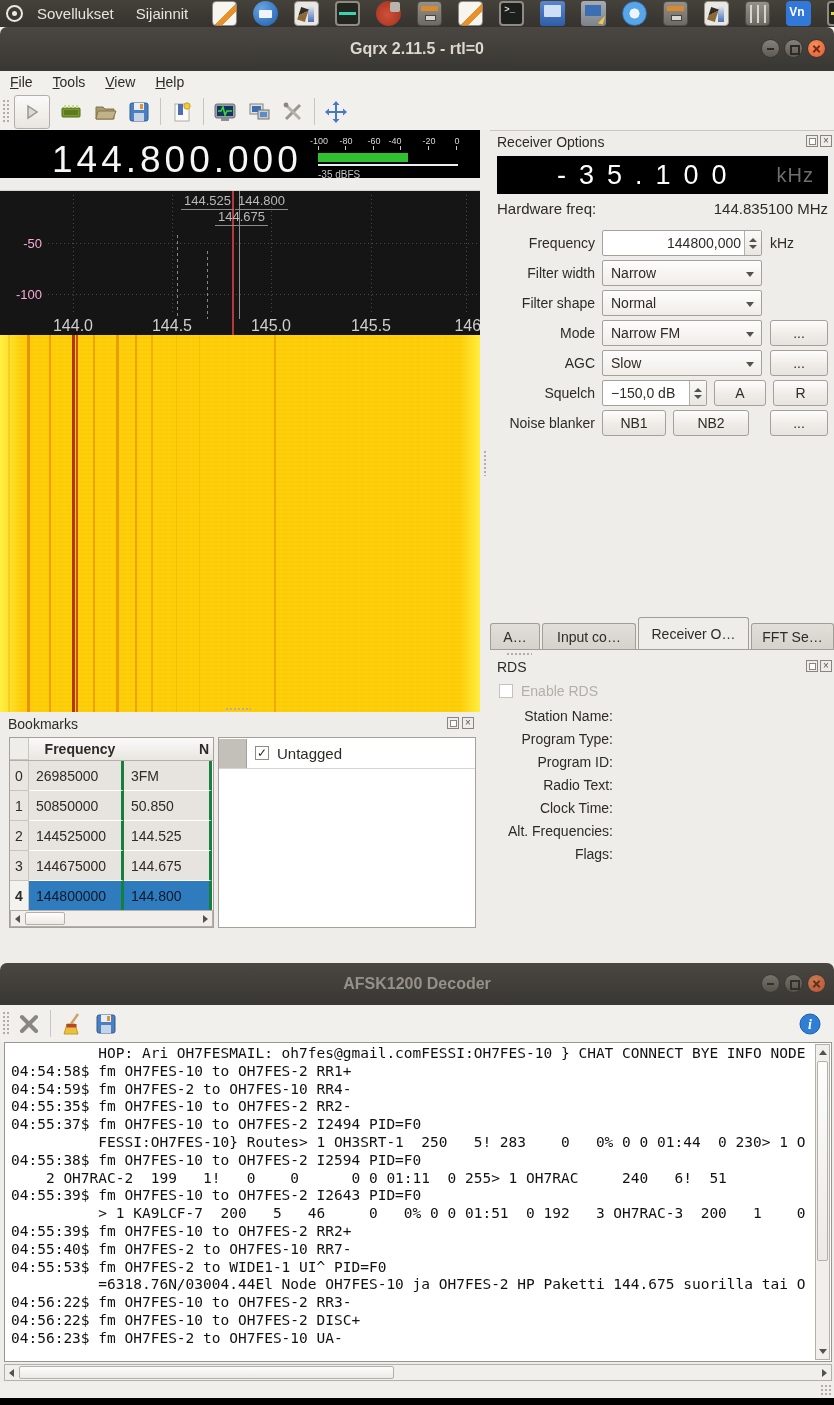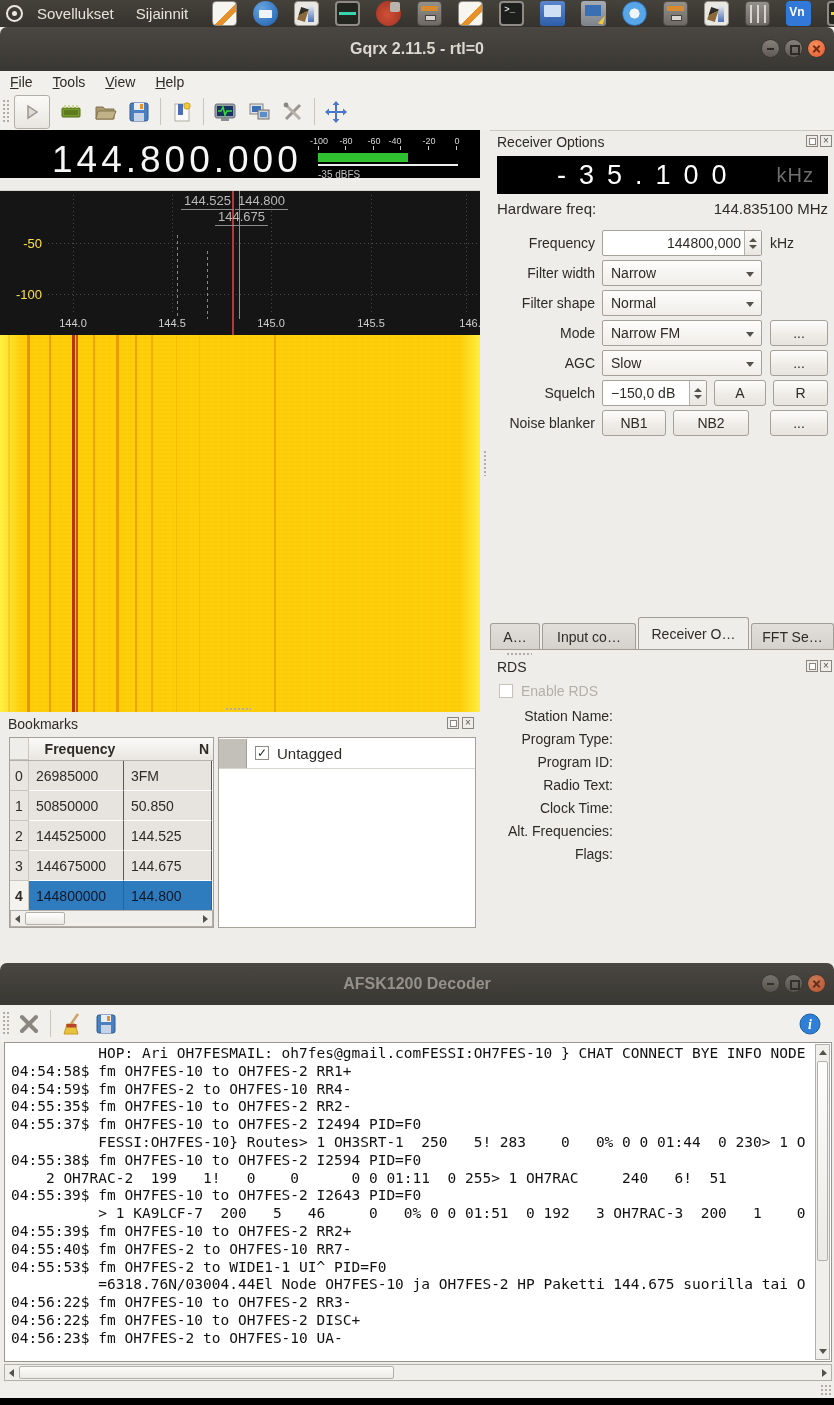--- a/index.html
+++ b/index.html
@@ -72,22 +72,22 @@
   .mtick{position:absolute;top:0;width:26px;text-align:center;}
   .mmark{position:absolute;top:10px;width:1px;height:4px;background:#cdcdcd;}
   .mbar{position:absolute;left:8px;top:17px;height:9px;background:#2fc12f;}
   .mline{position:absolute;left:8px;top:28px;width:140px;height:2px;background:#eee;}
   .mlabel{position:absolute;left:8px;top:33px;font-size:10px;color:#c4c4c4;}
   .spectrum{background:#151515;border-top:1px solid #d8d5d0;box-sizing:border-box;overflow:hidden;}
   .vgrid{position:absolute;top:4px;height:120px;width:1px;
          background:repeating-linear-gradient(#4a4a4a 0 1px,transparent 1px 4px);}
   .hgrid{position:absolute;left:48px;right:2px;height:1px;
          background:repeating-linear-gradient(90deg,#4a4a4a 0 1px,transparent 1px 4px);}
-  .ylab{position:absolute;width:34px;text-align:right;color:#fde047;font-size:13px;}
-  .xlab{position:absolute;top:126px;width:44px;text-align:center;color:#cfcfcf;font-size:11px;}
+  .ylab{position:absolute;width:34px;text-align:right;color:#f9a8d4;font-size:13px;}
+  .xlab{position:absolute;top:126px;width:44px;text-align:center;color:#cfcfcf;font-size:16px;}
   .bdash{position:absolute;width:1px;background:repeating-linear-gradient(#888 0 3px,transparent 3px 6px);}
   .tagbox{position:absolute;color:#b9b9b9;font-size:13px;padding:0 3px 1px 3px;border-bottom:1px solid #8a8a8a;}
   .redline{position:absolute;top:0;bottom:0;width:2px;background:#b5383a;}
   .ctrline{position:absolute;top:0;width:1px;height:128px;background:#909090;}
   .waterfall{background:
       linear-gradient(90deg,rgba(255,242,70,.95) 0,rgba(255,242,70,0) 22px),
       linear-gradient(270deg,rgba(255,242,70,.9) 0,rgba(255,242,70,0) 20px),
       linear-gradient(90deg,
         transparent 8px,rgba(235,145,0,.8) 8px 10px,transparent 10px 27px,
         rgba(230,135,0,.85) 27px 30px,transparent 30px 49px,
@@ -131,21 +131,21 @@
   .rds-lab{position:absolute;left:0;width:123px;text-align:right;font-size:14px;}
   .cb{width:14px;height:14px;box-sizing:border-box;border:1px solid #908c85;background:#fff;flex:none;}
   .cb.checked::before{content:"✓";display:block;font-size:12px;line-height:12px;text-align:center;color:#2e2b27;}
   .cb.disabled{border-color:#c6c2bb;}
   .dots-h{position:absolute;width:26px;height:4px;
           background:radial-gradient(circle,#b2aea7 1px,transparent 1.2px);background-size:4px 4px;}
   
   .bmtable{position:absolute;border:1px solid #a5a19a;background:#fff;box-sizing:border-box;}
   .bmhead{display:flex;height:22px;background:linear-gradient(#fbfaf9,#e9e6e1);border-bottom:1px solid #b3afa9;font-weight:bold;font-size:14px;}
   .bmrow{display:flex;height:30px;font-size:14px;}
-  .cell{box-sizing:border-box;border-right:1px solid #15803d;border-bottom:1px solid #fff;display:flex;align-items:center;padding-left:7px;background:#e7e4e0;}
+  .cell{box-sizing:border-box;border-right:3px solid #15803d;border-bottom:1px solid #fff;display:flex;align-items:center;padding-left:7px;background:#e7e4e0;}
   .numc{width:19px;justify-content:center;padding-left:0;background:#e9e6e2;border-right:1px solid #c8c4be;border-bottom:1px solid #c8c4be;}
   .freqc{width:95px;} .namec{width:88px;}
   .bmrow.sel .freqc,.bmrow.sel .namec{background:#2e7cbd;color:#0f172a;}
   .bmrow.sel .numc{font-weight:bold;background:#f4f2ef;}
   .sb-track{background:#f1efec;border:1px solid #b3afa9;box-sizing:border-box;position:absolute;}
   .sb-thumb{background:linear-gradient(#fdfdfc,#eceae6);border:1px solid #b3afa9;box-sizing:border-box;position:absolute;border-radius:2px;}
   .arr{position:absolute;width:0;height:0;}
   .arr.l{border-top:4px solid transparent;border-bottom:4px solid transparent;border-right:5px solid #55524c;}
   .arr.r{border-top:4px solid transparent;border-bottom:4px solid transparent;border-left:5px solid #55524c;}
   .arr.u{border-left:4px solid transparent;border-right:4px solid transparent;border-bottom:5px solid #55524c;}

